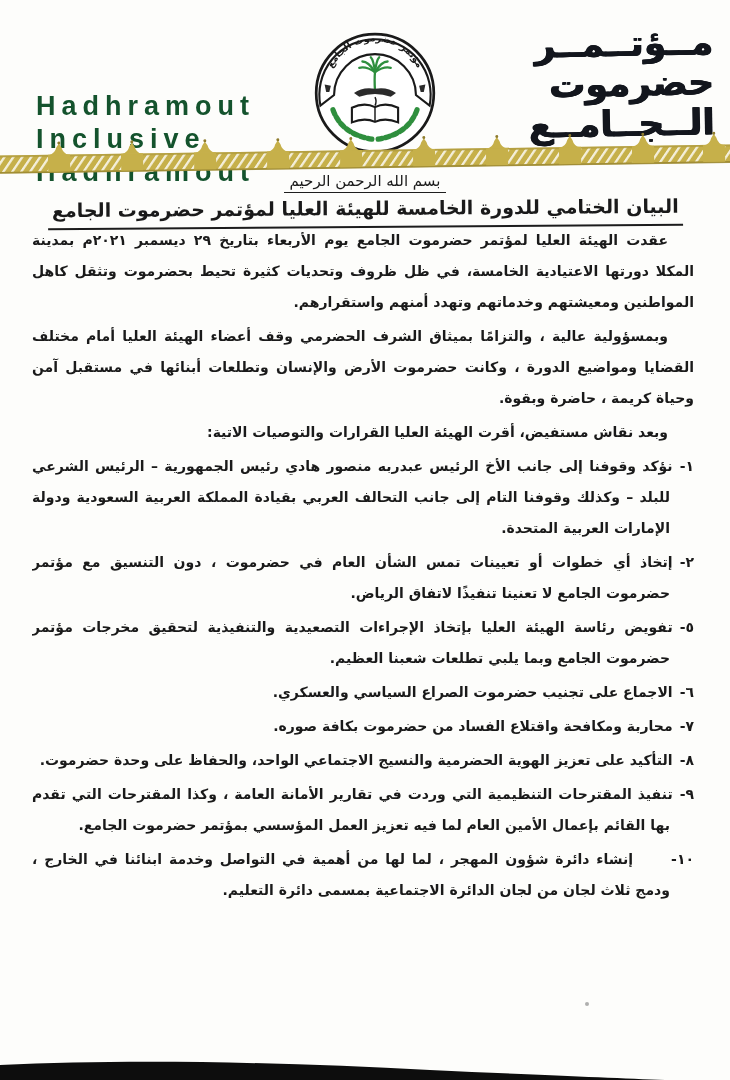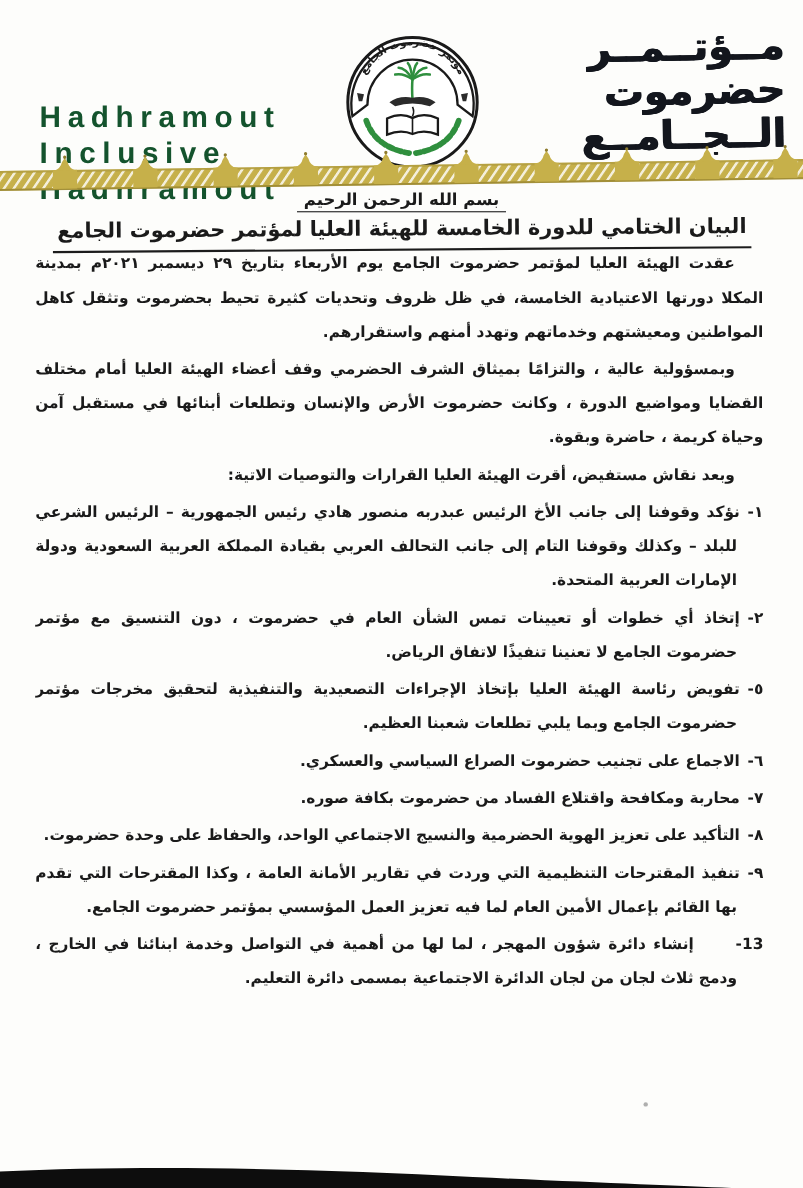--- a/index.html
+++ b/index.html
@@ -26,21 +26,21 @@
     color:#13161d;
     transform:rotate(-1.1deg);
     text-shadow:0.6px 0 0 #13161d,-0.6px 0 0 #13161d;
     white-space:nowrap;
   }
   
   .band{position:absolute;left:-4px;top:136px;width:740px;height:34px;transform:rotate(-0.85deg);}
   
   .basmala-wrap{position:absolute;top:171px;left:0;width:100%;text-align:center;direction:rtl;}
   .basmala{
-    display:inline-block;font-weight:bold;font-size:15px;
+    display:inline-block;font-weight:normal;font-size:15px;
     border-bottom:1.5px solid #1e1e1e;padding:0 6px 2px 6px;
   }
   .title-wrap{position:absolute;top:197px;left:0;width:100%;text-align:center;direction:rtl;text-decoration:underline;}
   .doc-title{
     display:inline-block;font-weight:bold;font-size:19px;
     border-bottom:2.5px solid #1c1c1c;padding:0 4px 7px 4px;
     transform:rotate(-0.4deg);
   }
   
   .content{
@@ -195,21 +195,21 @@
     <div class="item">
       <span class="marker">٧-</span><span>محاربة ومكافحة واقتلاع الفساد من حضرموت بكافة صوره.</span>
     </div>
     <div class="item">
       <span class="marker">٨-</span><span>التأكيد على تعزيز الهوية الحضرمية والنسيج الاجتماعي الواحد، والحفاظ على وحدة حضرموت.</span>
     </div>
     <div class="item">
       <span class="marker">٩-</span><span>تنفيذ المقترحات التنظيمية التي وردت في تقارير الأمانة العامة ، وكذا المقترحات التي تقدم بها القائم بإعمال الأمين العام لما فيه تعزيز العمل المؤسسي بمؤتمر حضرموت الجامع.</span>
     </div>
     <div class="item item-10">
-      <span class="marker">13-</span><span>إنشاء دائرة شؤون المهجر ، لما لها من أهمية في التواصل وخدمة ابنائنا في الخارج ، ودمج ثلاث لجان من لجان الدائرة الاجتماعية بمسمى دائرة التعليم.</span>
+      <span class="marker">١٠-</span><span>إنشاء دائرة شؤون المهجر ، لما لها من أهمية في التواصل وخدمة ابنائنا في الخارج ، ودمج ثلاث لجان من لجان الدائرة الاجتماعية بمسمى دائرة التعليم.</span>
     </div>
   </div>
 
   <svg class="scan-shadow" viewBox="0 0 690 24" preserveAspectRatio="none">
     <path d="M0,24 L0,9 C130,3 280,6 430,14 C540,19 615,22 665,24 Z" fill="#0d0d0d"></path>
   </svg>
   <div class="speck"></div>
 
 </div>
 

